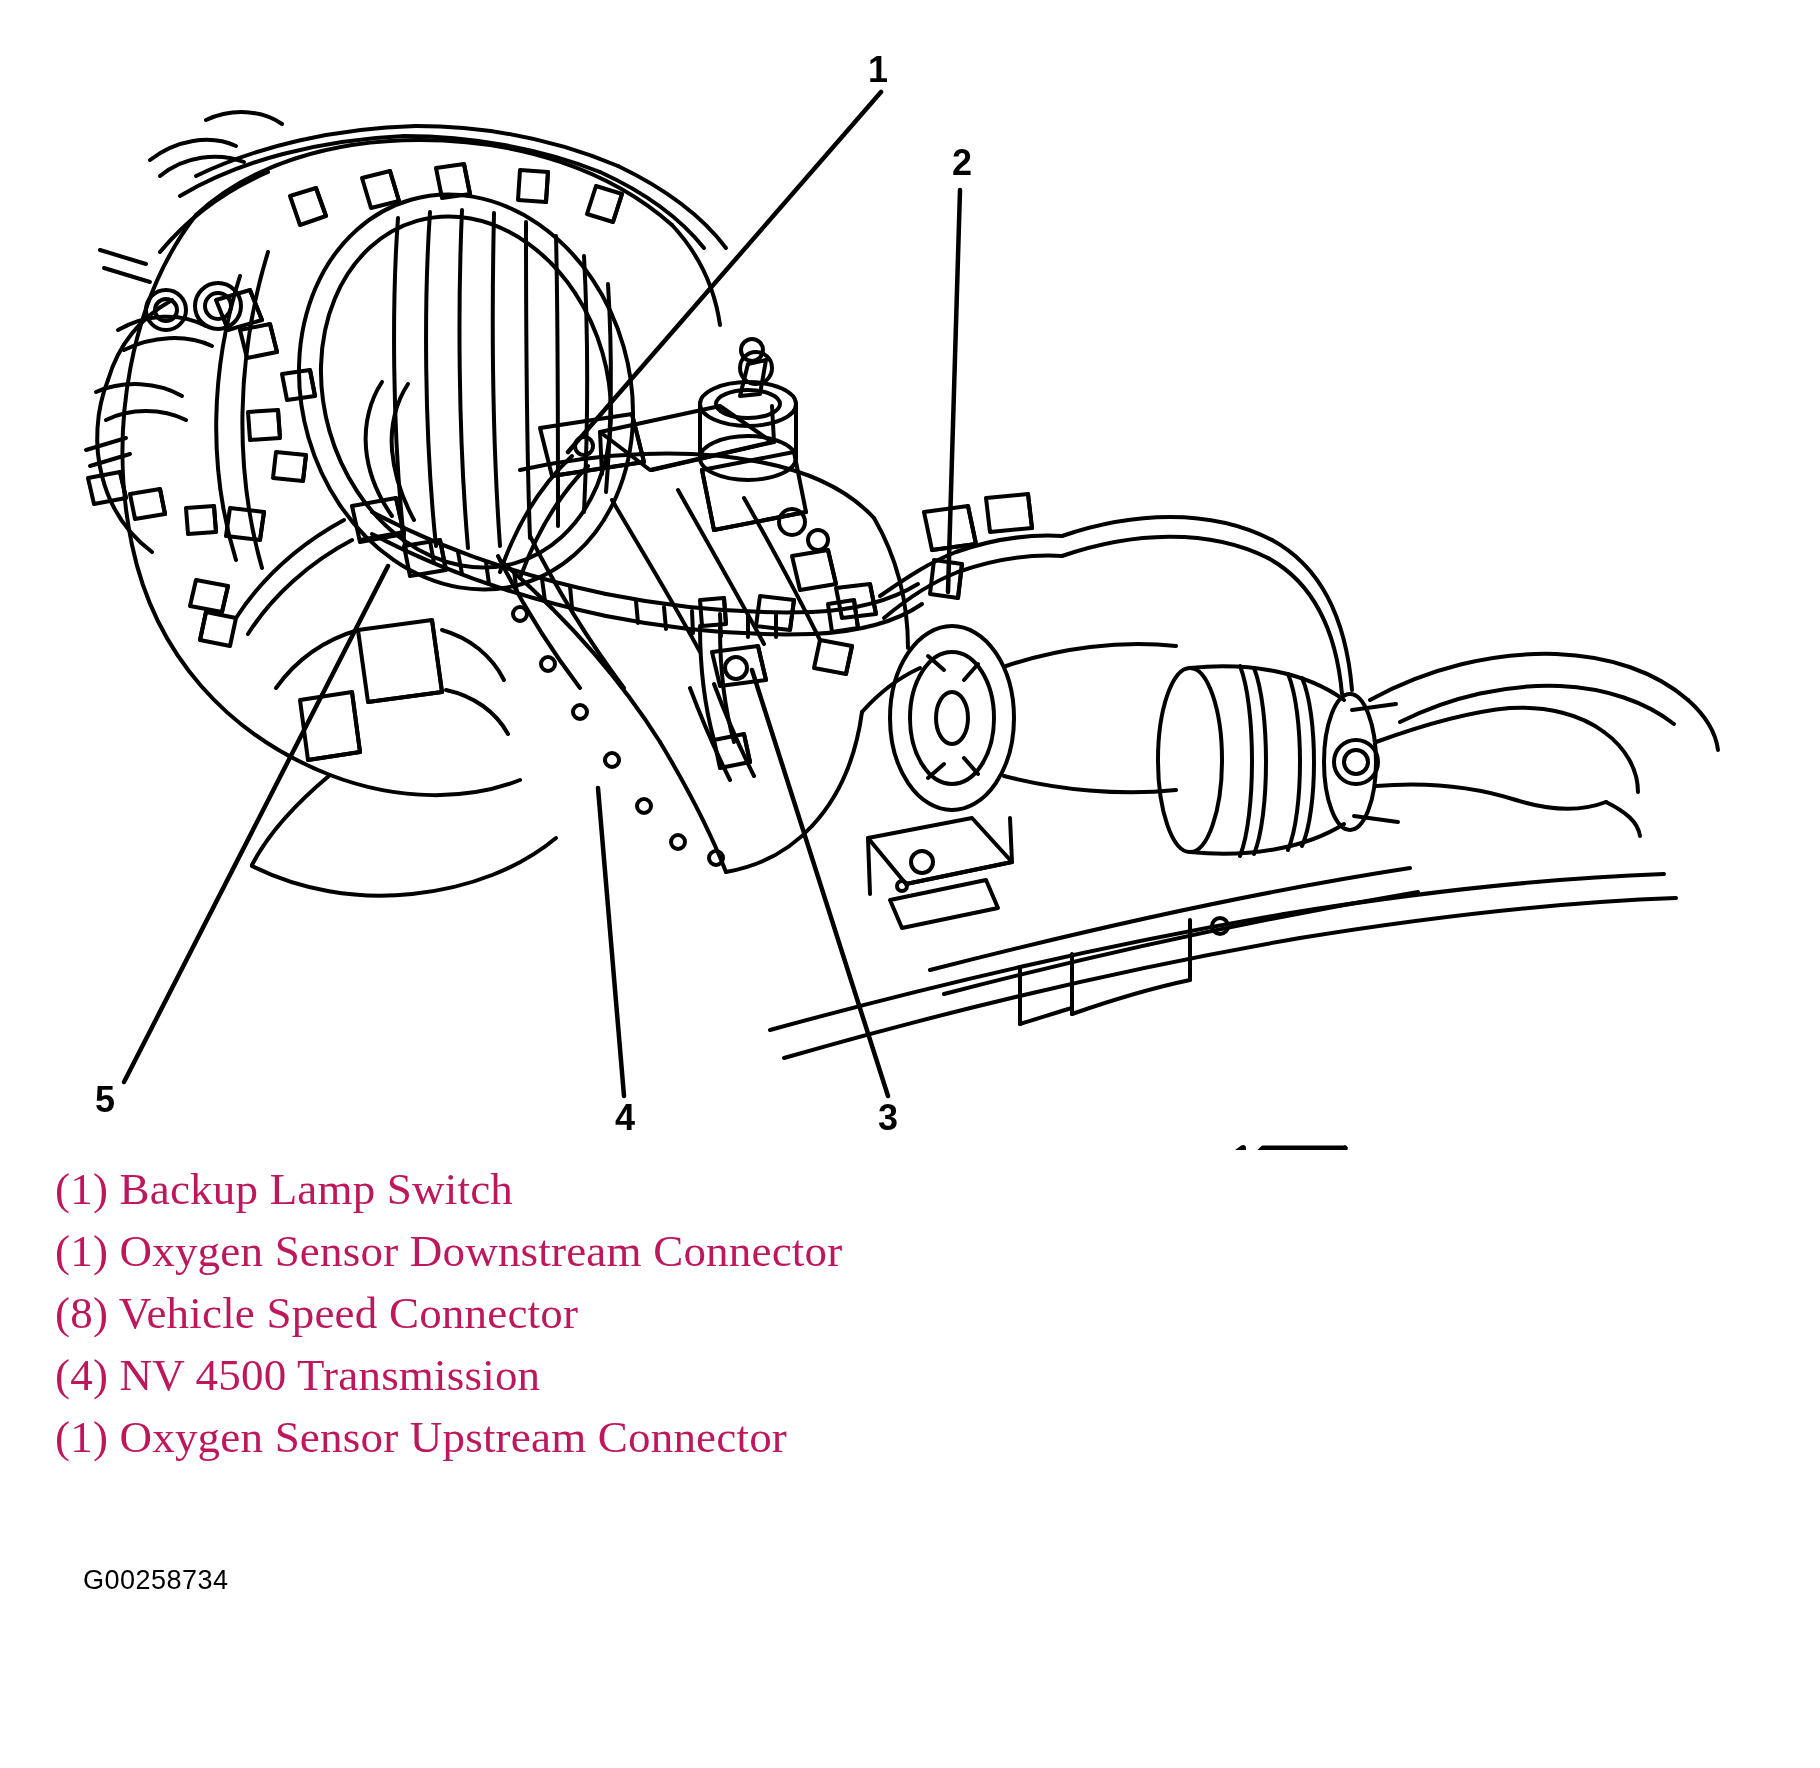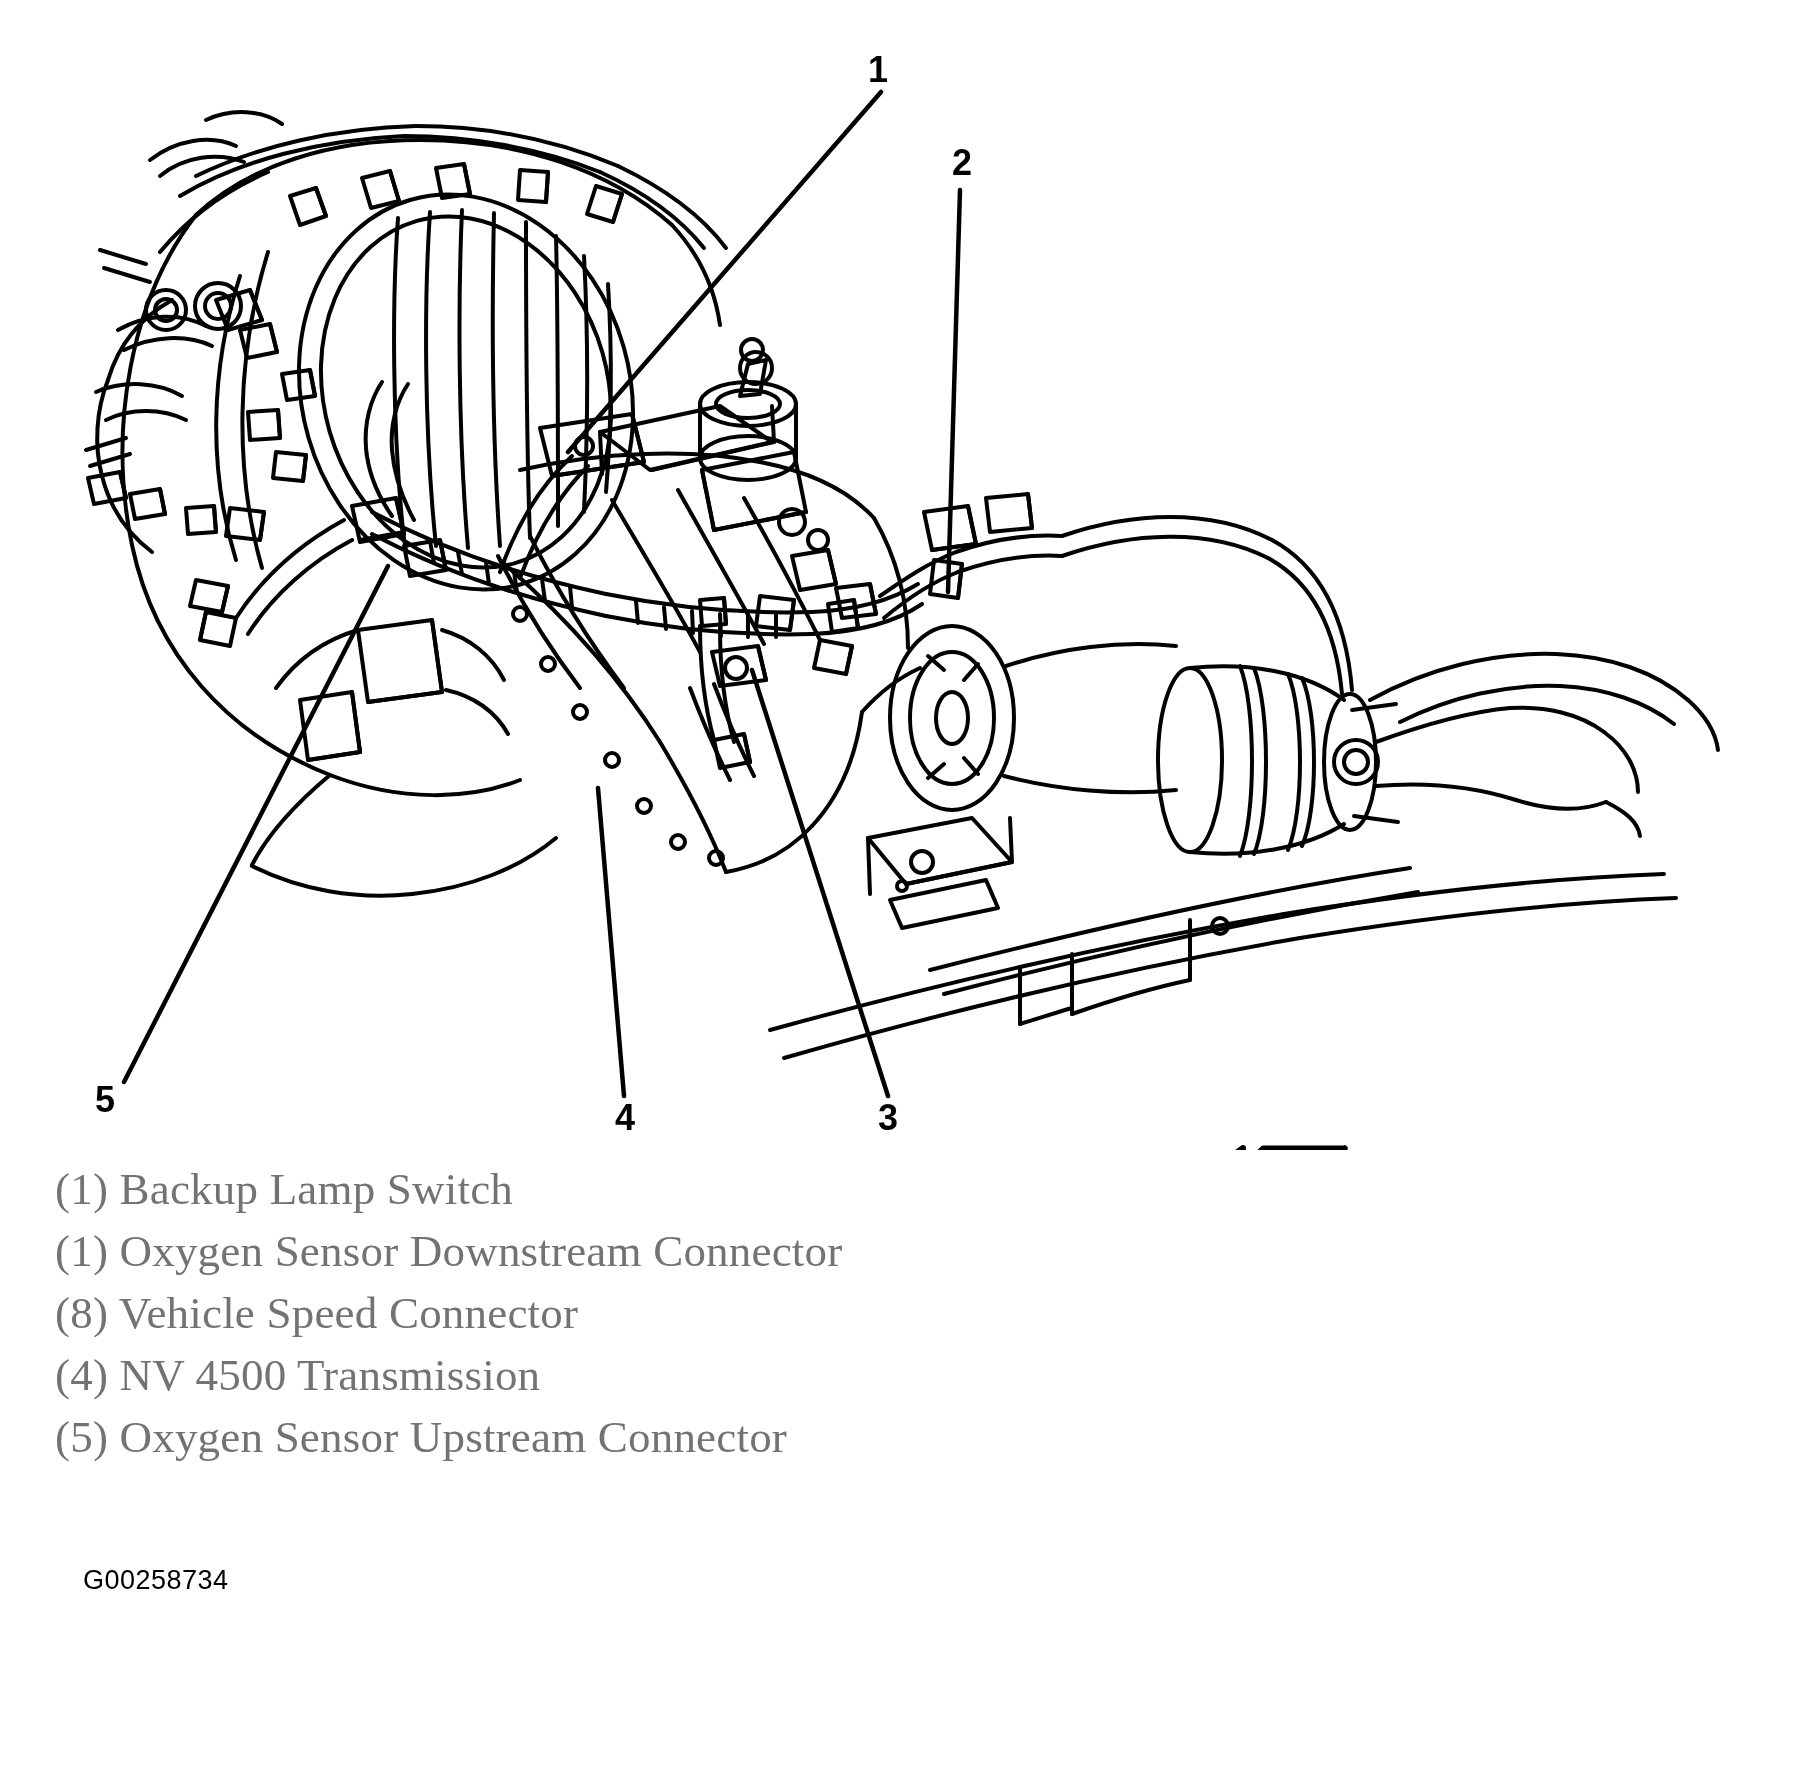--- a/index.html
+++ b/index.html
@@ -56,21 +56,21 @@
   #legend {
     position: absolute;
     left: 55px;
     top: 1158px;
     width: 1100px;
   }
   .legend-item {
     font-family: "Liberation Serif", serif;
     font-size: 45px;
     line-height: 1.38;
-    color: #737373;
+    color: #be185d;
     white-space: nowrap;
     letter-spacing: 0.2px;
   }
 
   
   #drawing-id {
     position: absolute;
     left: 35px;
     top: 1565px;
     font-family: "Liberation Sans", sans-serif;
@@ -426,18 +426,18 @@
     <div class="callout-label" style="left:878px; top:1100px;">3</div>
     <div class="callout-label" style="left:615px; top:1100px;">4</div>
     <div class="callout-label" style="left:95px; top:1082px;">5</div>
   </div>
 
   <div id="legend">
     <div class="legend-item">(1) Backup Lamp Switch</div>
     <div class="legend-item">(1) Oxygen Sensor Downstream Connector</div>
     <div class="legend-item">(8) Vehicle Speed Connector</div>
     <div class="legend-item">(4) NV 4500 Transmission</div>
-    <div class="legend-item">(5) Oxygen Sensor Upstream Connector</div>
+    <div class="legend-item">(1) Oxygen Sensor Upstream Connector</div>
   </div>
 
   <div id="drawing-id">G00258734</div>
 
 </div>
 
 </body></html>

